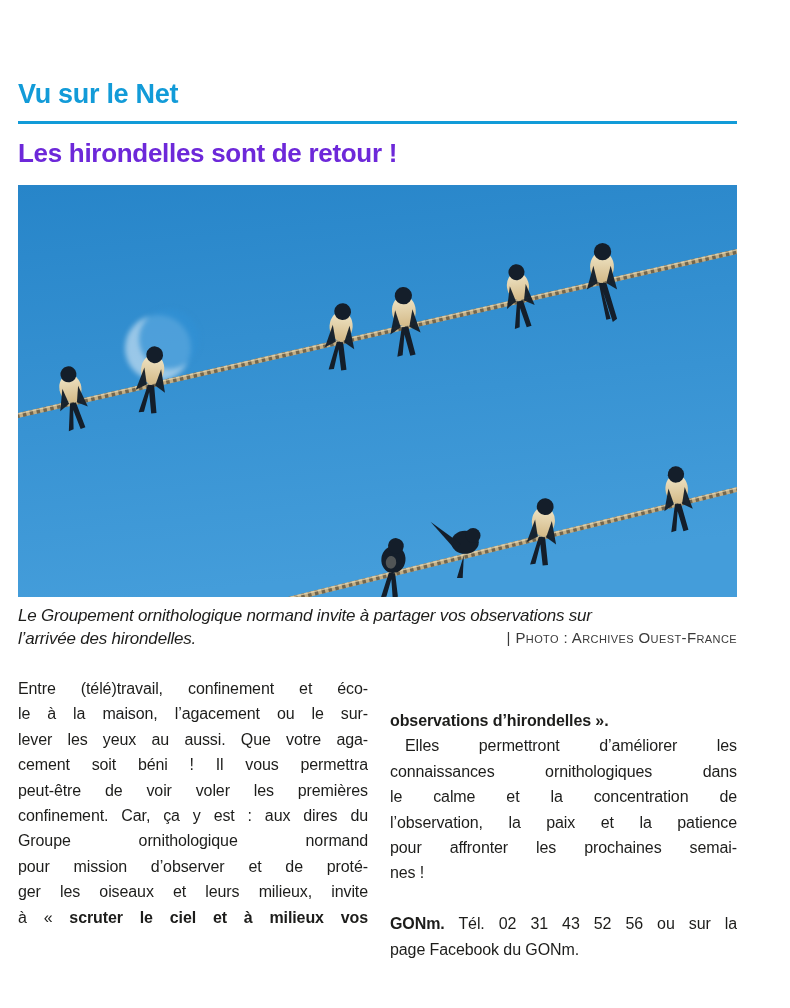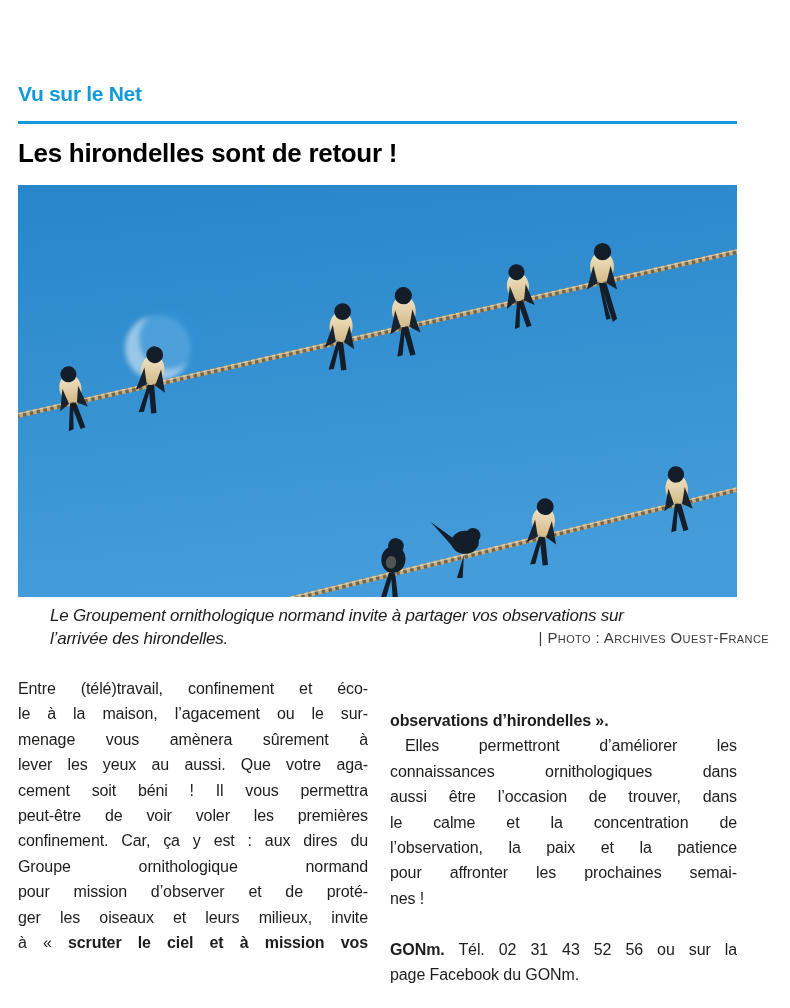--- a/index.html
+++ b/index.html
@@ -4,33 +4,33 @@
 <style>
   html,body{margin:0;padding:0;}
   body{
     width:790px;height:1008px;position:relative;overflow:hidden;
     background:#ffffff;color:#1d1d1b;
     font-family:"Liberation Sans", sans-serif;
   }
   .content{position:absolute;left:18px;top:0;width:719px;}
   .kicker{
     position:absolute;top:80px;left:0;
-    font-size:21px;line-height:28px;font-weight:bold;letter-spacing:-0.3px;
+    font-size:27px;line-height:28px;font-weight:bold;letter-spacing:-0.3px;
   }
   .kicker-rule{position:absolute;top:121px;left:0;width:719px;height:3px;}
   .headline{
     position:absolute;top:138px;left:0;width:719px;
-    font-size:26px;line-height:30px;font-weight:bold;color:#000000;letter-spacing:-0.3px;
+    font-size:26px;line-height:30px;font-weight:bold;color:#6d28d9;letter-spacing:-0.3px;
   }
   .photo{
     position:absolute;top:185px;left:0;width:719px;height:412px;display:block;
   }
   .caption{
     position:absolute;top:604px;left:0;width:719px;height:48px;
-    font-style:italic;font-size:17px;line-height:23px;letter-spacing:-0.2px;margin-left:32px;
+    font-style:italic;font-size:17px;line-height:23px;letter-spacing:-0.2px;
   }
   .caption .cap-line{height:23px;overflow:hidden;}
   .photo-credit{
     position:absolute;right:0;bottom:3px;
     font-style:normal;font-variant:small-caps;
     font-size:15px;color:#3a3a3a;letter-spacing:0.4px;
   }
   .article{position:absolute;top:676px;left:0;width:719px;display:flex;}
   .col{font-size:16px;letter-spacing:-0.1px;}
   .col-left{width:350px;margin-right:22px;}
@@ -152,35 +152,33 @@
   <div class="caption">
     <div class="cap-line">Le Groupement ornithologique normand invite à partager vos observations sur</div>
     <div class="cap-line">l’arrivée des hirondelles.</div>
     <span class="photo-credit">| Photo : Archives Ouest-France</span>
   </div>
 
   <div class="article">
     <div class="col col-left">
         <div class="line j">Entre (télé)travail, confinement et éco-</div>
         <div class="line j">le à la maison, l’agacement ou le sur-</div>
-        <div class="line j">menage vous amènera sûrement à</div>
         <div class="line j">lever les yeux au aussi. Que votre aga-</div>
         <div class="line j">cement soit béni ! Il vous permettra</div>
         <div class="line j">peut-être de voir voler les premières</div>
         <div class="line j">confinement. Car, ça y est : aux dires du</div>
         <div class="line j">Groupe ornithologique normand</div>
         <div class="line j">pour mission d’observer et de proté-</div>
         <div class="line j">ger les oiseaux et leurs milieux, invite</div>
-        <div class="line j">à « <b>scruter le ciel et à mission vos</b></div>
+        <div class="line j">à « <b>scruter le ciel et à milieux vos</b></div>
       </div>
     <div class="col col-right">
         <div class="line"><b>observations d’hirondelles ».</b></div>
         <div class="line j ind">Elles permettront d’améliorer les</div>
         <div class="line j">connaissances ornithologiques dans</div>
-        <div class="line j">aussi être l’occasion de trouver, dans</div>
         <div class="line j">le calme et la concentration de</div>
         <div class="line j">l’observation, la paix et la patience</div>
         <div class="line j">pour affronter les prochaines semai-</div>
         <div class="line">nes !</div>
         <div class="line spacer"></div>
         <div class="line j"><b>GONm.</b> Tél. 02 31 43 52 56 ou sur la</div>
         <div class="line">page Facebook du GONm.</div>
       </div>
   </div>
 

